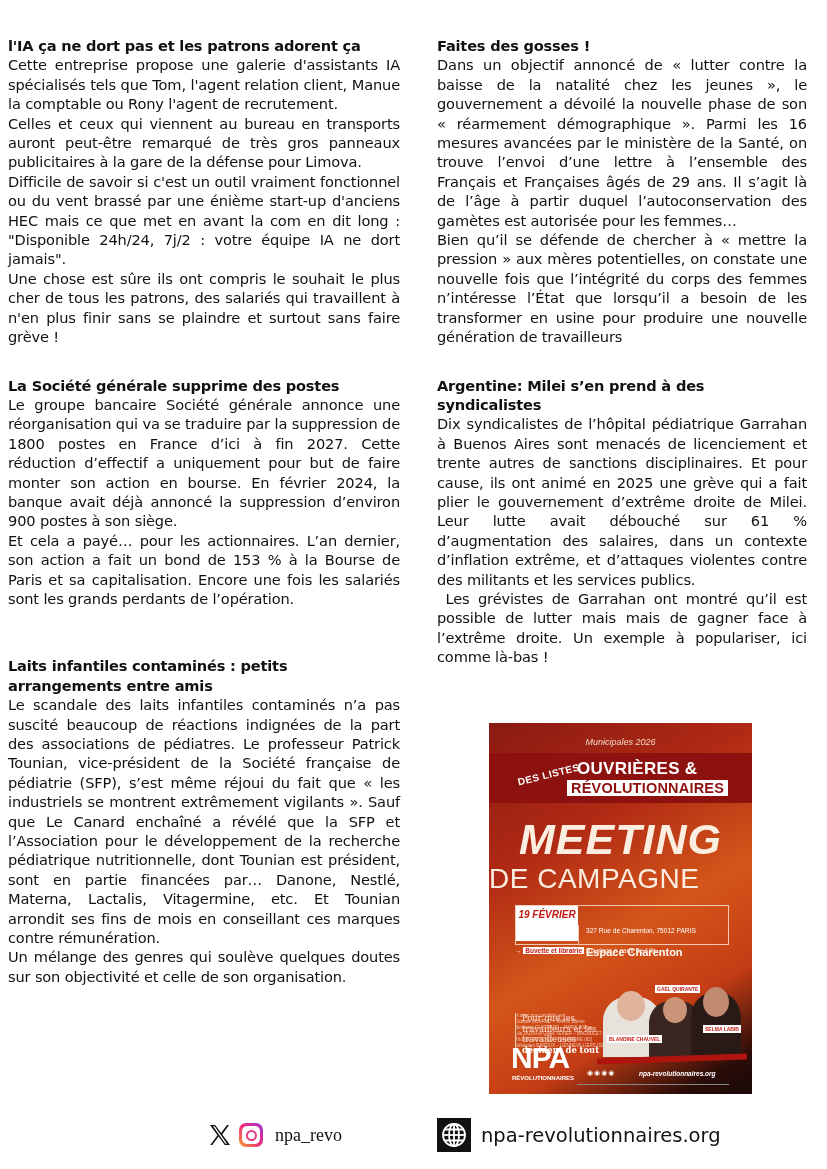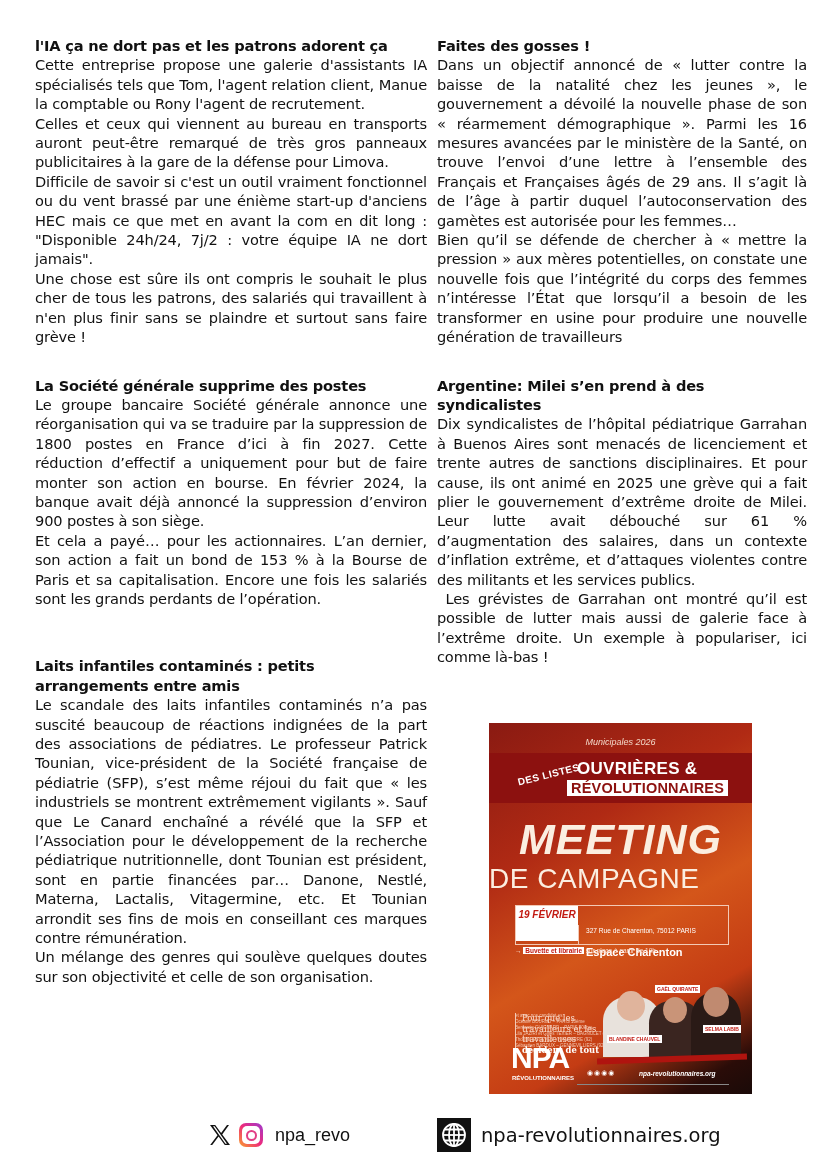--- a/index.html
+++ b/index.html
@@ -4,21 +4,21 @@
 <style>
   html, body { margin: 0; padding: 0; background: #ffffff; }
   body {
     width: 827px; height: 1169px; position: relative; overflow: hidden;
     font-family: "DejaVu Sans", sans-serif; color: #111111;
   }
   .col {
     position: absolute; top: 36px; width: 392px;
     font-size: 14.6px; line-height: 19.4px;
   }
-  .col.left { left: 35px; }
+  .col.left { left: 8px; }
   .col.right { left: 437px; width: 370px; }
   .article { margin-bottom: 0; }
   .article h2 {
     font-family: "DejaVu Sans", sans-serif;
     font-weight: bold; font-size: 14.6px; line-height: 19.4px;
     margin: 0; letter-spacing: -0.2px;
   }
   .article p {
     margin: 0; text-align: justify; letter-spacing: -0.15px;
   }
@@ -130,21 +130,21 @@
     position: absolute; top: 347px; left: 150px; font-size: 6.5px; font-style: italic; color: #fff; font-weight: bold;
   }
   .poster .underline {
     position: absolute; top: 361px; left: 88px; width: 152px; height: 1px; background: #888;
   }
 
   
   .footer-social {
     position: absolute; top: 1120px; left: 207px; height: 30px;
     display: flex; align-items: center; gap: 6px;
-    font-family: Liberation Sans, sans-serif; font-size: 18px; color: #111;
+    font-family: Liberation Serif, serif; font-size: 18px; color: #111;
   }
   .icon-x {
     width: 26px; height: 26px; display: inline-flex; align-items: center; justify-content: center;
   }
   .icon-ig {
     width: 24px; height: 24px; border-radius: 7px;
     background: linear-gradient(45deg, #f9a12b 0%, #ee2a7b 50%, #9b3ad1 100%);
     position: relative; display: inline-block; margin-right: 6px;
   }
   .icon-ig::before {
@@ -193,21 +193,21 @@
 <div class="col right">
   <div class="article">
     <h2>Faites des gosses !</h2>
     <p>Dans un objectif annoncé de « lutter contre la baisse de la natalité chez les jeunes », le gouvernement a dévoilé la nouvelle phase de son « réarmement démographique ». Parmi les 16 mesures avancées par le ministère de la Santé, on trouve l’envoi d’une lettre à l’ensemble des Français et Françaises âgés de 29 ans. Il s’agit là de l’âge à partir duquel l’autoconservation des gamètes est autorisée pour les femmes…</p>
     <p>Bien qu’il se défende de chercher à « mettre la pression » aux mères potentielles, on constate une nouvelle fois que l’intégrité du corps des femmes n’intéresse l’État que lorsqu’il a besoin de les transformer en usine pour produire une nouvelle génération de travailleurs</p>
   </div>
   <div class="gap-1"></div>
   <div class="article">
     <h2>Argentine: Milei s’en prend à des syndicalistes</h2>
     <p>Dix syndicalistes de l’hôpital pédiatrique Garrahan à Buenos Aires sont menacés de licenciement et trente autres de sanctions disciplinaires. Et pour cause, ils ont animé en 2025 une grève qui a fait plier le gouvernement d’extrême droite de Milei. Leur lutte avait débouché sur 61 % d’augmentation des salaires, dans un contexte d’inflation extrême, et d’attaques violentes contre des militants et les services publics.</p>
-    <p style="white-space: pre-wrap;"> Les grévistes de Garrahan ont montré qu’il est possible de lutter mais aussi de galerie face à l’extrême droite. Un exemple à populariser, ici comme là-bas !</p>
+    <p style="white-space: pre-wrap;"> Les grévistes de Garrahan ont montré qu’il est possible de lutter mais mais de gagner face à l’extrême droite. Un exemple à populariser, ici comme là-bas !</p>
   </div>
 </div>
 
 <div class="poster">
   <div class="muni">Municipales 2026</div>
   <div class="band"></div>
   <div class="deslistes">DES LISTES</div>
   <div class="ouvr">OUVRIÈRES &amp;</div>
   <div class="revo">RÉVOLUTIONNAIRES</div>
   <div class="meeting">MEETING</div>

